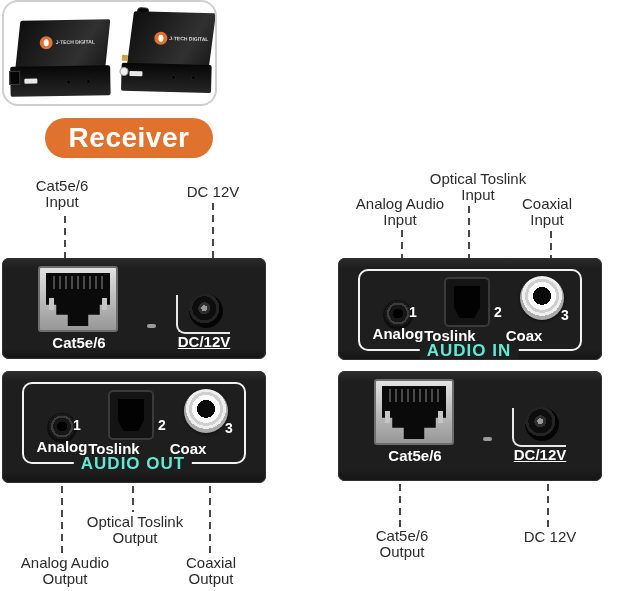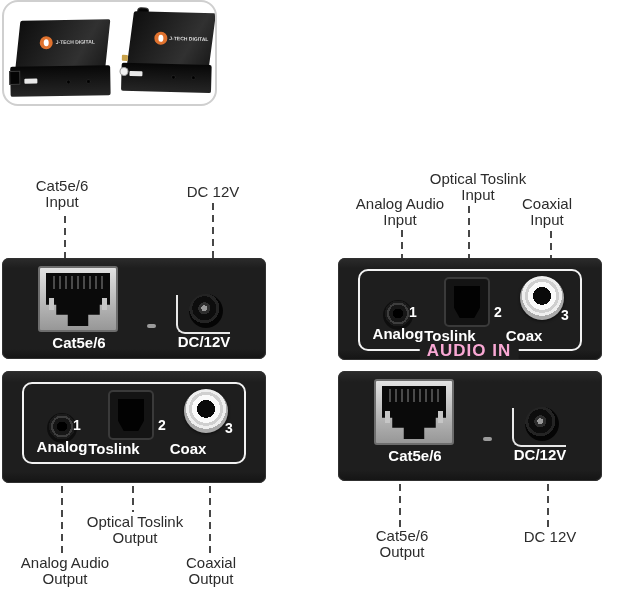--- a/index.html
+++ b/index.html
@@ -28,21 +28,21 @@
 
   .plabel{position:absolute;color:#fff;font-weight:bold;font-size:15px;line-height:16px;
           transform:translateX(-50%);white-space:nowrap;}
   .pnum{position:absolute;color:#fff;font-weight:bold;font-size:14px;line-height:14px;
         transform:translateX(-50%);}
 
   
   .audio-outline{position:absolute;left:20px;top:11px;width:220px;height:78px;
                  border:2px solid #f2f2f2;border-radius:10px;}
   .banner{position:absolute;left:131px;top:84px;transform:translateX(-50%);
-          background:#1e1e1e;padding:0 7px;color:#f9a8d4;font-weight:bold;
+          background:#1e1e1e;padding:0 7px;color:#5eead4;font-weight:bold;
           font-size:17px;line-height:17px;letter-spacing:1px;white-space:nowrap;}
   .analog-jack{position:absolute;left:45px;top:42px;width:30px;height:30px;border-radius:50%;
        background:radial-gradient(circle at 50% 45%,#000 0 5px,#161616 5px 9px,#3d3d3d 9px 11px,#1a1a1a 11px 13px,#0e0e0e 13px);}
   .toslink{position:absolute;left:106px;top:19px;width:46px;height:50px;
        background:#141414;border:2px solid #3a3a3a;border-radius:5px;box-sizing:border-box;}
   .toslink-inner{position:absolute;left:8px;right:8px;top:7px;bottom:7px;background:#020202;
        clip-path:polygon(0 0,100% 0,100% 68%,78% 100%,22% 100%,0 68%);}
   .coax{position:absolute;left:182px;top:18px;width:44px;height:44px;border-radius:50%;
        background:radial-gradient(circle at 50% 45%,#0a0a0a 0 9px,#fafafa 9px 14px,#cfcfcf 14px 17px,#efefef 17px 20px,#ababab 20px 22px);
        box-shadow:0 1px 3px rgba(0,0,0,.6);}
@@ -56,21 +56,21 @@
         clip-path:polygon(0 0,100% 0,100% 60%,84% 60%,84% 79%,66% 79%,66% 100%,34% 100%,34% 79%,16% 79%,16% 60%,0 60%);}
   .rj45-pins{position:absolute;left:13px;right:13px;top:8px;height:13px;
         background:repeating-linear-gradient(90deg,#4a4a4a 0 2px,#0a0a0a 2px 6px);}
   .rj45-tab{position:absolute;width:5px;height:12px;background:#c6c6c6;top:30px;}
   .tab-l{left:9px;} .tab-r{right:9px;}
   .led{position:absolute;left:145px;top:66px;width:9px;height:4px;background:#9b9b9b;border-radius:2px;}
   .dc-bracket{position:absolute;left:174px;top:37px;width:52px;height:37px;
         border-left:2px solid #e8e8e8;border-bottom:2px solid #e8e8e8;border-bottom-left-radius:9px;}
   .dc-jack{position:absolute;left:187px;top:36px;width:34px;height:34px;border-radius:50%;
         background:radial-gradient(circle at 45% 42%,#9a9a9a 0 3px,#2e2e2e 3px 6px,#0d0d0d 6px 12px,#242424 12px 15px,#050505 15px);}
-  .pos-l-rj45{left:77px;top:77px;} .pos-l-dc{left:202px;top:76px;}
+  .pos-l-rj45{left:77px;top:77px;} .pos-l-dc{left:202px;top:76px;text-decoration:underline;}
 
   
   .photo-card{position:absolute;left:2px;top:0;width:211px;height:102px;background:#fff;
         border:2px solid #cfcfcf;border-radius:16px;overflow:hidden;}
   .dev{position:absolute;}
   .dev .topface{position:absolute;background:linear-gradient(115deg,#0e0e0e,#313131 70%,#191919);
         border-radius:2px;}
   .dev .frontface{position:absolute;background:linear-gradient(180deg,#070707,#262626);border-radius:2px;}
   .logo-dot{position:absolute;width:13px;height:13px;border-radius:50%;background:#e0722e;}
   .logo-dot::after{content:"";position:absolute;left:4px;top:3px;width:5px;height:7px;
@@ -105,20 +105,21 @@
       <span class="logo-dot" style="left:34px;top:20px;"></span>
       <span class="brand" style="left:49px;top:24px;">J-TECH DIGITAL</span>
       <span class="gold-tip" style="left:2px;top:44px;"></span>
       <span class="rca-dot" style="left:0;top:56px;"></span>
       <span class="front-label" style="left:10px;top:60px;"></span>
       <span class="screw" style="left:52px;top:63px;"></span>
       <span class="screw" style="left:72px;top:63px;"></span>
     </div>
   </div>
 
+  <div class="pill badge-receiver">Receiver</div>
 
   <div class="callout" style="left:12px;top:178px;width:100px;">
     <div>Cat5e/6</div>
     <div>Input</div>
   </div>
   <div class="callout" style="left:163px;top:184px;width:100px;">
     <div>DC 12V</div>
   </div>
   <div class="dash" style="left:64px;top:216px;height:42px;"></div>
   <div class="dash" style="left:212px;top:203px;height:55px;"></div>
@@ -143,20 +144,21 @@
     <div class="toslink">
         <div class="toslink-inner"></div>
       </div>
     <div class="coax"></div>
     <span class="pnum pos-n1">1</span>
     <span class="pnum pos-n2">2</span>
     <span class="pnum pos-n3">3</span>
     <span class="plabel pos-l-analog">Analog</span>
     <span class="plabel pos-l-toslink">Toslink</span>
     <span class="plabel pos-l-coax">Coax</span>
+    <span class="banner">AUDIO OUT</span>
   </div>
 
   <div class="dash" style="left:61px;top:486px;height:67px;"></div>
   <div class="dash" style="left:132px;top:486px;height:26px;"></div>
   <div class="dash" style="left:209px;top:486px;height:67px;"></div>
   <div class="callout" style="left:74px;top:514px;width:122px;">
     <div>Optical Toslink</div>
     <div>Output</div>
   </div>
   <div class="callout" style="left:4px;top:555px;width:122px;">

